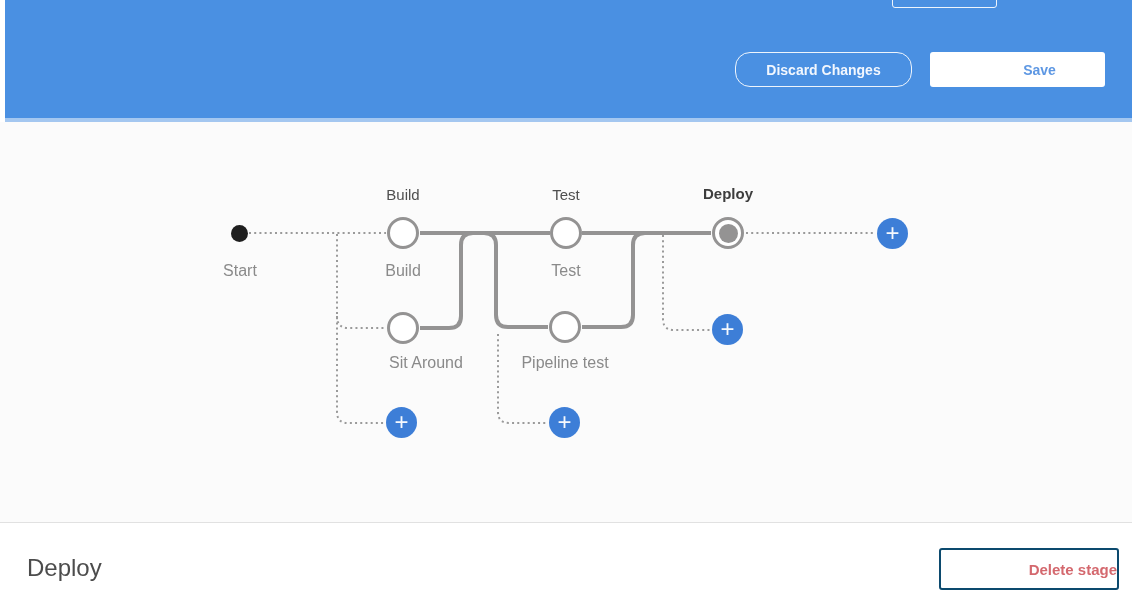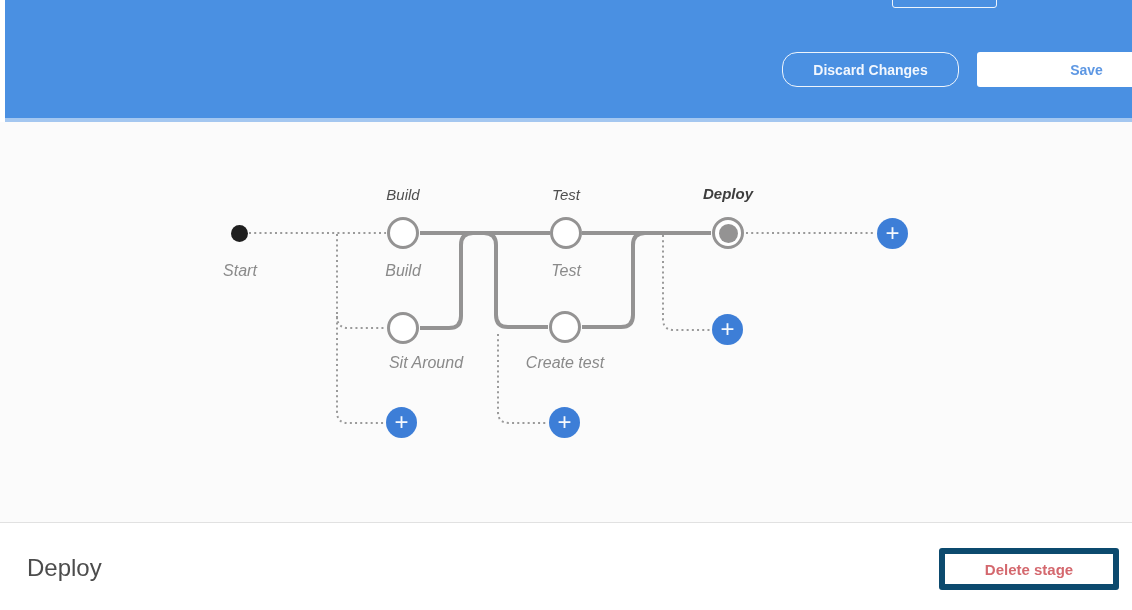--- a/index.html
+++ b/index.html
@@ -10,52 +10,52 @@
   
   .topbar { position:absolute; top:0; left:5px; right:0; height:122px;
     background:#4a90e2; border-bottom:4px solid #a4c7f0; }
   .topbar h1 { position:absolute; left:22px; top:55px; font-size:21px;
     font-weight:400; color:rgba(255,255,255,0.85); letter-spacing:.2px; }
   .partial-btn { position:absolute; left:887px; top:-4px; width:105px; height:12px;
     border:1px solid rgba(255,255,255,0.9); border-radius:0 0 3px 3px; background:transparent; }
   .topbar-actions { position:absolute; top:52px; left:730px; display:flex; gap:18px; }
   .btn-ghost { width:177px; height:35px; background:transparent;
     border:1px solid rgba(255,255,255,0.9); border-radius:15px; color:#f2f7fe;
-    font-family:"Liberation Sans", sans-serif; font-size:14px; font-weight:700; cursor:pointer;margin-left:47px; }
+    font-family:"Liberation Sans", sans-serif; font-size:14px; font-weight:700; cursor:pointer; }
   .btn-save { width:175px; height:35px; background:#fff; border:none; border-radius:3px;
     color:#5d97e3; font-family:"Liberation Sans", sans-serif; font-size:14px;
     font-weight:700; cursor:pointer;padding-left:44px; }
 
   
   .canvas { position:absolute; top:122px; left:0; width:1132px; height:401px;
     background:#fbfbfb; border-bottom:1px solid #e1e1e1; }
   .canvas svg { position:absolute; top:0; left:0; }
 
   .node { position:absolute; border-radius:50%; }
   .start-dot { width:17px; height:17px; background:#1f1f1f; }
   .stage-circle { width:32px; height:32px; background:#fff; border:3.5px solid #949393;
     display:flex; align-items:center; justify-content:center; cursor:pointer; }
   .stage-inner { width:19px; height:19px; border-radius:50%; background:#949393; }
   .plus-btn { width:31px; height:31px; background:#3d7ed7; display:flex;
     align-items:center; justify-content:center; cursor:pointer; }
   .plus-btn span { color:rgba(255,255,255,0.95); font-size:24px; font-weight:300;
     line-height:26px; transform:translateY(-1px); }
 
-  .lbl { position:absolute; transform:translateX(-50%); white-space:nowrap;font-style:italic; }
+  .lbl { position:absolute; transform:translateX(-50%); white-space:nowrap; }
   .lbl-top { font-size:15px; color:#4f4f4f; font-weight:400; }
   .lbl-top.selected { font-weight:700; color:#3d3d3d; }
   .lbl-sub { font-size:16px; color:#8a8a8a; }
 
   
   .footer { position:absolute; top:523px; left:0; width:1132px; height:87px; background:#fff; }
   .footer h2 { position:absolute; left:27px; top:31px; font-size:24px; font-weight:400;
     color:#4c4c4c; }
   .btn-delete { position:absolute; left:939px; top:25px; width:180px; height:42px;
-    background:#fff; border:6px solid #0c4a6e; border-radius:3px; color:#d4686e;
-    font-family:"Liberation Sans", sans-serif; font-size:15px; font-weight:700; cursor:pointer; }
+    background:#fff; border:2px solid #0c4a6e; border-radius:3px; color:#d4686e;
+    font-family:"Liberation Sans", sans-serif; font-size:15px; font-weight:700; cursor:pointer;text-align:right; }
 </style>
 </head>
 <body>
 
 <div class="page">
 
   <div class="topbar">
     <div class="partial-btn"></div>
     <div class="topbar-actions">
       <button class="btn-ghost">Discard Changes</button>
@@ -107,21 +107,21 @@
     </div>
 
     <div class="lbl lbl-top" style="left:403px; top:64px;">Build</div>
     <div class="lbl lbl-top" style="left:566px; top:64px;">Test</div>
     <div class="lbl lbl-top selected" style="left:728px; top:63px;">Deploy</div>
 
     <div class="lbl lbl-sub" style="left:240px; top:140px;">Start</div>
     <div class="lbl lbl-sub" style="left:403px; top:140px;">Build</div>
     <div class="lbl lbl-sub" style="left:566px; top:140px;">Test</div>
     <div class="lbl lbl-sub" style="left:426px; top:232px;">Sit Around</div>
-    <div class="lbl lbl-sub" style="left:565px; top:232px;">Create test</div>
+    <div class="lbl lbl-sub" style="left:565px; top:232px;">Pipeline test</div>
   </div>
 
   <div class="footer">
     <h2>Deploy</h2>
     <button class="btn-delete">Delete stage</button>
   </div>
 
 </div>
 
 </body></html>

